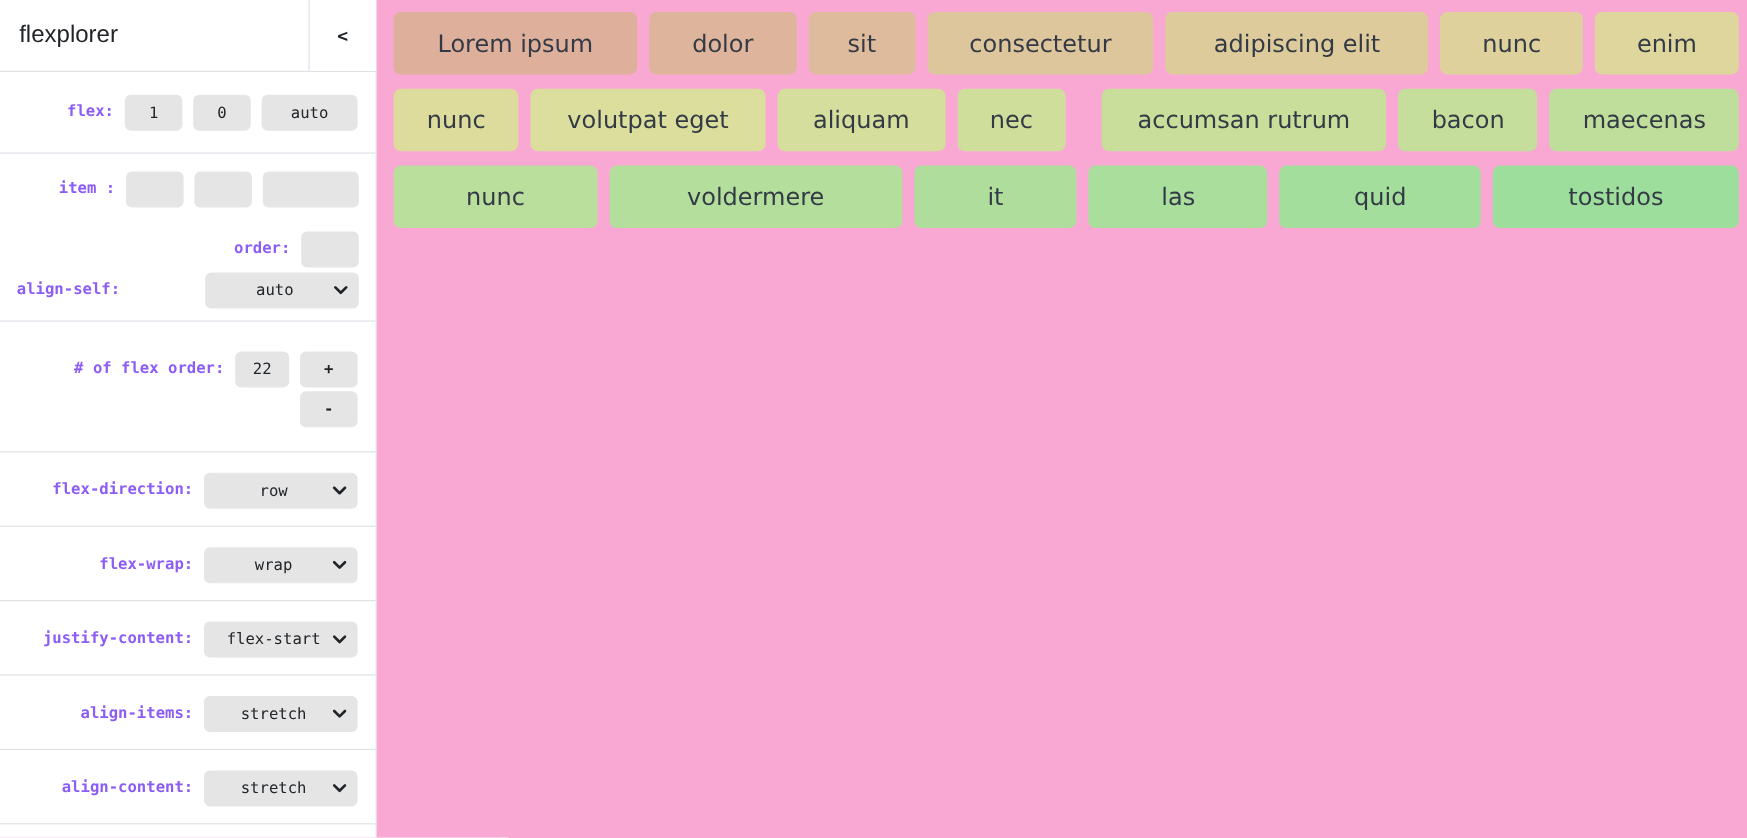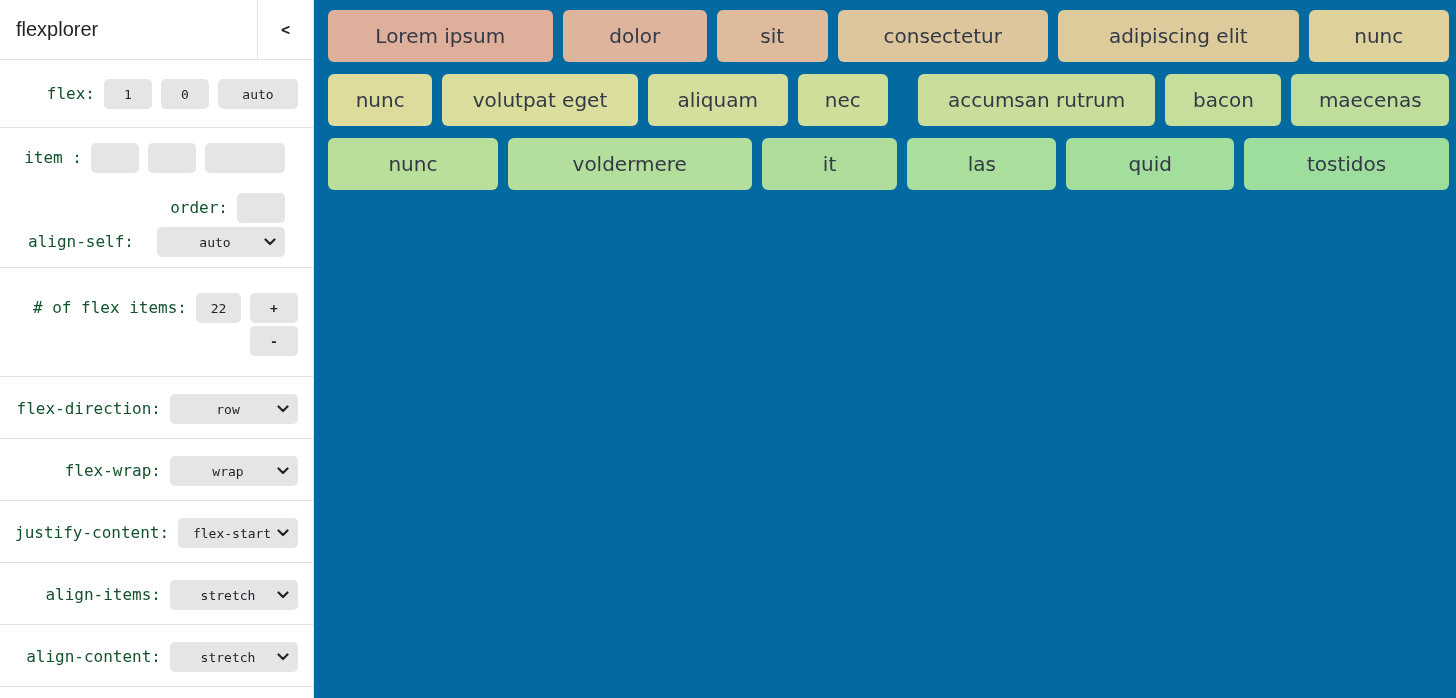--- a/index.html
+++ b/index.html
@@ -28,33 +28,33 @@
   }
   .collapse-btn {
     width: 56px; border: none; background: #ffffff;
     border-left: 1px solid #dee2e6; cursor: pointer;
     font-family: "DejaVu Sans Mono", monospace;
     font-size: 15px; font-weight: bold; color: #212529;
     padding: 0;
   }
   section { border-bottom: 1px solid #dee2e6; padding: 0 15px; }
   .sec-flex   { padding: 19px 15px 18px; }
-  .sec-item   { padding: 15px 28px 10px; }
+  .sec-item   { padding: 15px 14px 10px; }
   .sec-count  { padding: 25px 15px 20px; }
   .sec-select { padding: 17px 15px 14px; }
 
   .row {
     display: flex; justify-content: flex-end; align-items: center; gap: 9px;
   }
   .row.top { align-items: flex-start; }
   .row + .row.order-row { margin-top: 20px; }
   .row + .row.alignself-row { margin-top: 4px; justify-content: space-between; }
 
   .lbl {
-    font-size: 16px; color: #14532d; white-space: pre; line-height: 16px;
+    font-size: 13px; color: #8b5cf6; white-space: pre; line-height: 16px; font-weight: bold;
   }
   .row.top .lbl { line-height: 30px; }
 
   .inp {
     height: 30px; background: #e5e5e5; border: none; border-radius: 5px;
     text-align: center; padding: 0;
     font-family: "DejaVu Sans Mono", monospace;
     font-size: 13px; color: #212529; outline: none;
   }
   .w48 { width: 48px; } .w80 { width: 80px; } .w45 { width: 45px; }
@@ -71,21 +71,21 @@
     width: 128px; height: 30px; background: #e5e5e5; border-radius: 5px;
     position: relative; display: flex; align-items: center;
     justify-content: center; cursor: pointer;
     font-size: 13px; color: #212529;
   }
   .select .select-value { margin-right: 12px; }
   .select svg { position: absolute; right: 9px; top: 50%; transform: translateY(-50%); }
 
   
   .stage {
-    flex: 1; background: #0369a1; padding: 4px 2px 4px 9px; overflow: hidden;
+    flex: 1; background: #f9a8d4; padding: 4px 2px 4px 9px; overflow: hidden;
   }
   .flex-row { display: flex; }
   .flex-item {
     height: 52px; margin: 6px 5px; border-radius: 6px;
     display: flex; align-items: center; justify-content: center;
     font-family: "DejaVu Sans", sans-serif;
     font-size: 20px; color: #333a45;
     white-space: nowrap; overflow: hidden; min-width: 0;
   }
 </style>
@@ -127,21 +127,21 @@
           <span class="select-value">auto</span>
           <svg width="12" height="8" viewBox="0 0 12 8">
               <path d="M1.5 1.5 L6 6 L10.5 1.5" fill="none" stroke="#212529" stroke-width="2.2" stroke-linecap="round" stroke-linejoin="round"></path>
             </svg>
         </div>
       </div>
     </section>
 
     <section class="sec-count">
       <div class="row top">
-        <span class="lbl"># of flex items:</span>
+        <span class="lbl"># of flex order:</span>
         <input class="inp w45" value="22" style="">
         <div class="btncol">
           <button class="btn">+</button>
           <button class="btn">-</button>
         </div>
       </div>
     </section>
 
     <section class="sec-select">
       <div class="row">
@@ -206,20 +206,21 @@
   </aside>
 
   <main class="stage">
       <div class="flex-row">
         <div class="flex-item" style="background: rgb(222, 176, 156); flex: 1 1 187px;">Lorem ipsum</div>
         <div class="flex-item" style="background: rgb(222, 181, 156); flex: 1 1 107px;">dolor</div>
         <div class="flex-item" style="background: rgb(222, 187, 156); flex: 1 1 73px;">sit</div>
         <div class="flex-item" style="background: rgb(222, 198, 156); flex: 1 1 173px;">consectetur</div>
         <div class="flex-item" style="background: rgb(222, 203, 156); flex: 1 1 203px;">adipiscing elit</div>
         <div class="flex-item" style="background: rgb(222, 209, 156); flex: 1 1 103px;">nunc</div>
+        <div class="flex-item" style="background: rgb(222, 214, 156); flex: 1 1 104px;">enim</div>
       </div>
       <div class="flex-row">
         <div class="flex-item" style="background: rgb(222, 220, 156); flex: 1 1 108px;">nunc</div>
         <div class="flex-item" style="background: rgb(219, 222, 156); flex: 1 1 202px;">volutpat eget</div>
         <div class="flex-item" style="background: rgb(213, 222, 156); flex: 1 1 145px;">aliquam</div>
         <div class="flex-item" style="background: rgb(208, 222, 156); flex: 1 1 93px;">nec</div>
         <div class="flex-item" style="background: rgb(202, 222, 156); flex: 1 1 246px; margin-left: 25px;">accumsan rutrum</div>
         <div class="flex-item" style="background: rgb(197, 222, 156); flex: 1 1 120px;">bacon</div>
         <div class="flex-item" style="background: rgb(191, 222, 156); flex: 1 1 163px;">maecenas</div>
       </div>

